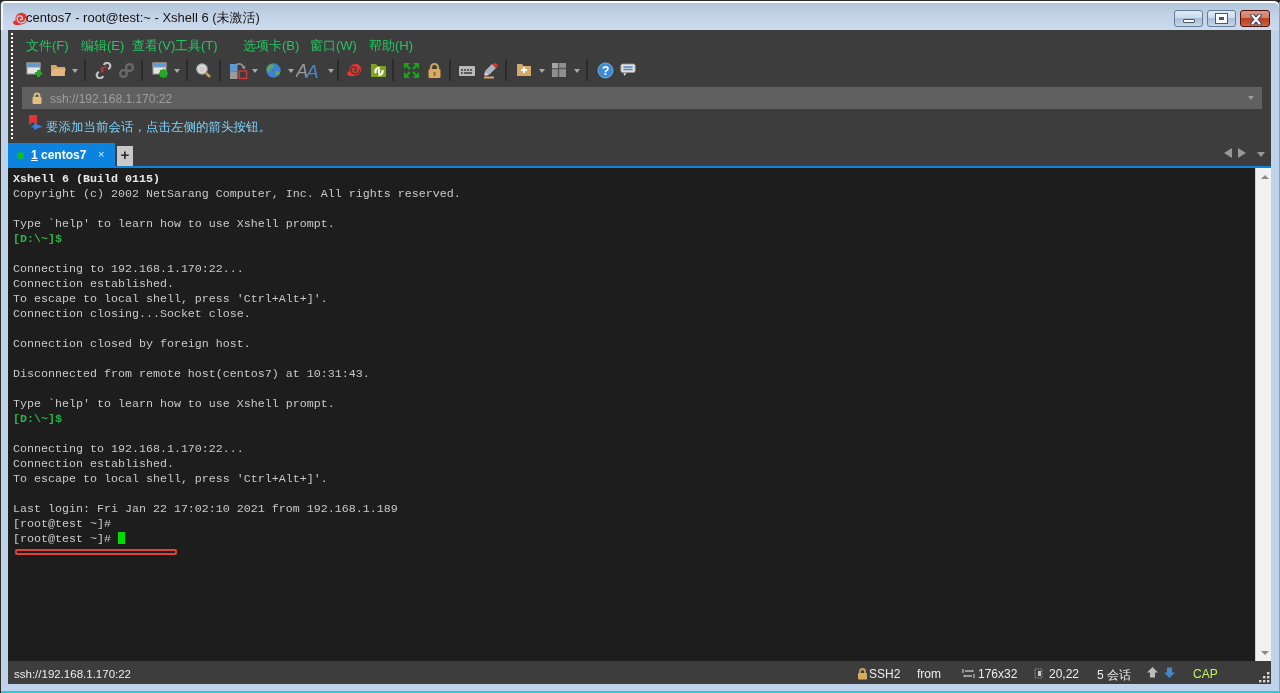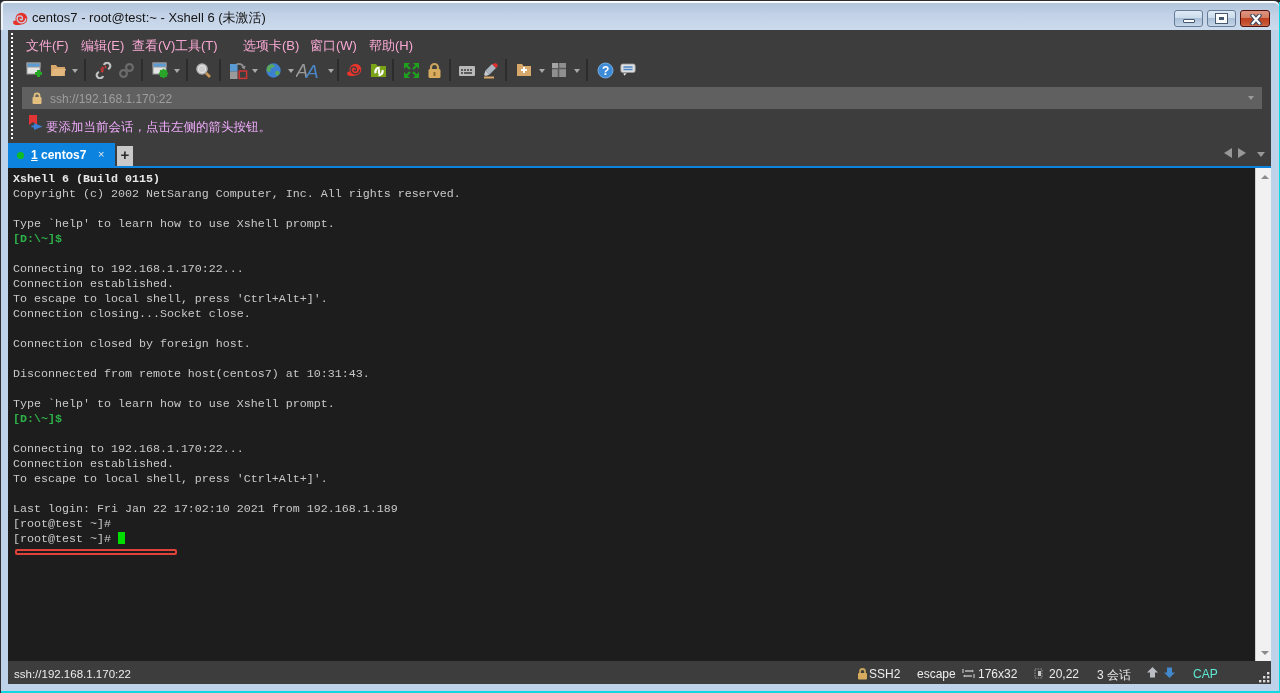--- a/index.html
+++ b/index.html
@@ -12,45 +12,45 @@
     background:linear-gradient(#b0c5db 2px, #c3d2e6 14px, #cbdaec 29px);
     border-radius:5px 5px 0 0;
     box-shadow:inset 0 2px 0 #fafcfe, inset 2px 0 0 #eef3f9;
     border-top:1px solid #2e2e2e; border-left:1px solid #555; }
   #frame-left  { left:0; top:30px; width:8px; height:661px; background:#bed3ea; border-left:1px solid #2f2f2f; }
   #frame-right { left:1271px; top:30px; width:8px; height:661px; background:#bed3ea; }
   #frame-bottom{ left:1px; top:684px; width:1278px; height:7px; background:#bed3ea; }
   #edge-right  { left:1279px; top:2px; width:1px; height:691px; background:#0fd8e0; }
   #edge-bottom { left:1px; top:691px; width:1279px; height:2px; background:#0fd8e0; }
   
-  #title-text { left:31px; top:8px; font-size:13px; color:#151515; }
+  #title-text { left:25px; top:8px; font-size:13px; color:#151515; }
   
   .wbtn { top:10px; height:17px; border-radius:3px; }
   #btn-min { left:1174px; width:29px; border:1px solid #647c95;
     background:linear-gradient(#dfeaf5 0%, #ccdcec 45%, #a9c0d8 50%, #bccee2 85%, #ccdaea 100%); }
   #btn-max { left:1207px; width:29px; border:1px solid #647c95;
     background:linear-gradient(#dfeaf5 0%, #ccdcec 45%, #a9c0d8 50%, #bccee2 85%, #ccdaea 100%); }
   #btn-close { left:1240px; width:30px; border:1px solid #4e120b;
     background:linear-gradient(#dc9583 0%, #d57e64 45%, #c04022 50%, #c65432 85%, #cd6f51 100%); }
   
   #panel { left:8px; top:30px; width:1263px; height:112px; background:#3d3d3d; }
   #dots { left:3px; top:3px; width:2px; height:106px;
     background:repeating-linear-gradient(#fff 0 2px, transparent 2px 4px); }
-  .menu-item { top:7px; font-size:13px; color:#f9a8d4; white-space:nowrap; }
+  .menu-item { top:7px; font-size:13px; color:#22c55e; white-space:nowrap; }
   
   #toolbar { left:0; top:27px; width:1263px; height:28px; }
   .tsep { top:2px; width:2px; height:22px; background:#2c2c2c; }
   .ticon { top:5px; }
   .tdd { top:12px; width:0; height:0; border-left:3px solid transparent; border-right:3px solid transparent; border-top:4px solid #a8a8a8; }
   
   #addr { left:14px; top:57px; width:1240px; height:22px; background:#606060; }
   #addr-text { left:28px; top:5px; font-size:12px; color:#9e9e9e; }
   #addr-dd { left:1226px; top:9px; width:0; height:0; border-left:3.5px solid transparent; border-right:3.5px solid transparent; border-top:4px solid #9a9a9a; }
   
-  #notice-text { left:38px; top:89px; font-size:12.5px; color:#f0abfc; }
+  #notice-text { left:38px; top:89px; font-size:12.5px; color:#7dd3fc; }
   
   #tabbar { left:8px; top:142px; width:1263px; height:26px; background:#3d3d3d; }
   #tabline { left:0; top:24px; width:1263px; height:2px; background:#0c83de; }
   #tab1 { left:0; top:1px; width:107px; height:23px; background:#0c83de; }
   #tab-dot { left:9px; top:9px; width:7px; height:7px; border-radius:50%; background:#0ebe24; }
   #tab-label { left:23px; top:5px; font-size:12px; font-weight:bold; color:#fff; }
   #tab-x { left:90px; top:5px; font-size:11px; color:#e8e8e8; }
   #tab-plus { left:109px; top:4px; width:16px; height:20px; background:#c9c9c9; color:#2c2c2c; font-size:15px; font-weight:bold; text-align:center; line-height:18px; }
   .tab-arr { top:6px; width:0; height:0; border-top:5.5px solid transparent; border-bottom:5.5px solid transparent; }
   #tab-left { left:1216px; border-right:8px solid #989898; }
@@ -275,39 +275,39 @@
     <span class="abs" id="tab-dd"></span>
   </div>
 
   <div class="abs" id="status">
     <span class="abs" style="left:6px;top:7px;font-size:11.5px">ssh://192.168.1.170:22</span>
     <svg class="abs" style="left:849px;top:7px" width="11" height="12" viewBox="0 0 11 12">
         <path d="M3 5V3.5a2.5 2.5 0 0 1 5 0V5" stroke="#c9a35c" stroke-width="1.8" fill="none"></path>
         <rect x="1" y="5" width="9" height="6.5" rx="1" fill="#d8ab5e"></rect>
       </svg>
     <span class="abs" style="left:861px">SSH2</span>
-    <span class="abs" style="left:909px">escape</span>
+    <span class="abs" style="left:909px">from</span>
     <svg class="abs" style="left:954px;top:7px" width="13" height="11" viewBox="0 0 13 11">
         <path d="M1 1v4M12 6v4M3 3h7M3 8h7" stroke="#b9b9b9" stroke-width="1.3" fill="none"></path>
         <path d="M10 1.5l2 1.5-2 1.5zM3 6.5l-2 1.5 2 1.5z" fill="#b9b9b9"></path>
       </svg>
     <span class="abs" style="left:970px">176x32</span>
     <svg class="abs" style="left:1026px;top:7px" width="12" height="11" viewBox="0 0 12 11">
         <rect x="1" y="1" width="7" height="9" fill="none" stroke="#9a9a9a" stroke-dasharray="1.5 1.2"></rect>
         <rect x="4" y="3" width="3" height="5" fill="#c9c9c9"></rect>
       </svg>
     <span class="abs" style="left:1041px">20,22</span>
-    <span class="abs" style="left:1089px">3 会话</span>
+    <span class="abs" style="left:1089px">5 会话</span>
     <svg class="abs" style="left:1138px;top:5px" width="13" height="13" viewBox="0 0 13 13">
         <path d="M6.5 1L12 6.5H9v5H4v-5H1z" fill="#b9bdc1"></path>
       </svg>
     <svg class="abs" style="left:1155px;top:5px" width="13" height="13" viewBox="0 0 13 13">
         <path d="M6.5 12L1 6.5h3v-5h5v5h3z" fill="#4288cc"></path>
       </svg>
-    <span class="abs" style="left:1185px;color:#5eead4">CAP</span>
+    <span class="abs" style="left:1185px;color:#bef264">CAP</span>
     <span class="abs" style="left:1268px">NUM</span>
     <svg class="abs" style="left:1251px;top:11px" width="12" height="12" viewBox="0 0 12 12">
         <g fill="#dcdcdc">
           <rect x="8" y="0" width="2.4" height="2.4"></rect>
           <rect x="8" y="4" width="2.4" height="2.4"></rect>
           <rect x="8" y="8" width="2.4" height="2.4"></rect>
           <rect x="4" y="4" width="2.4" height="2.4"></rect>
           <rect x="4" y="8" width="2.4" height="2.4"></rect>
           <rect x="0" y="8" width="2.4" height="2.4"></rect>
         </g>

